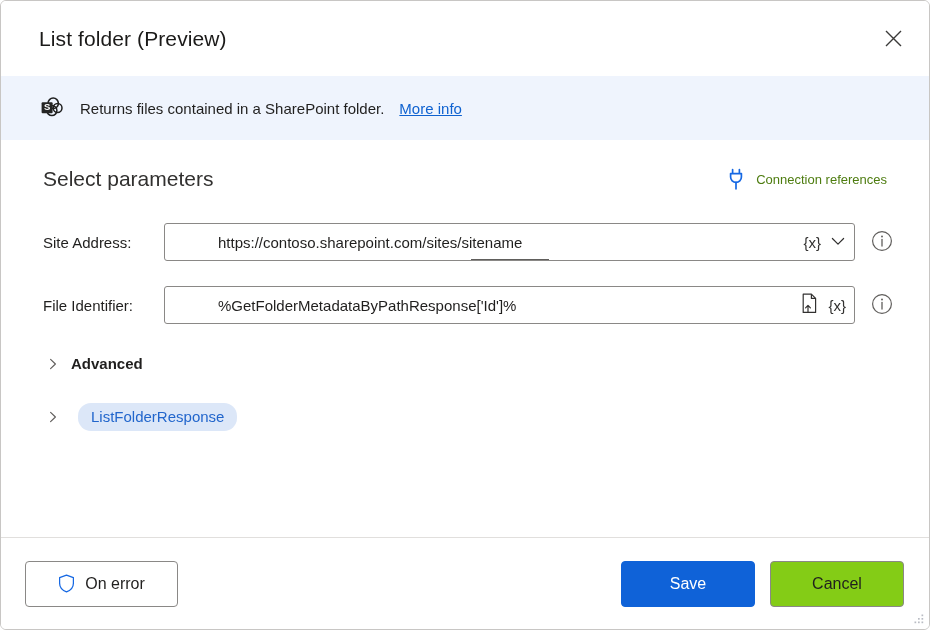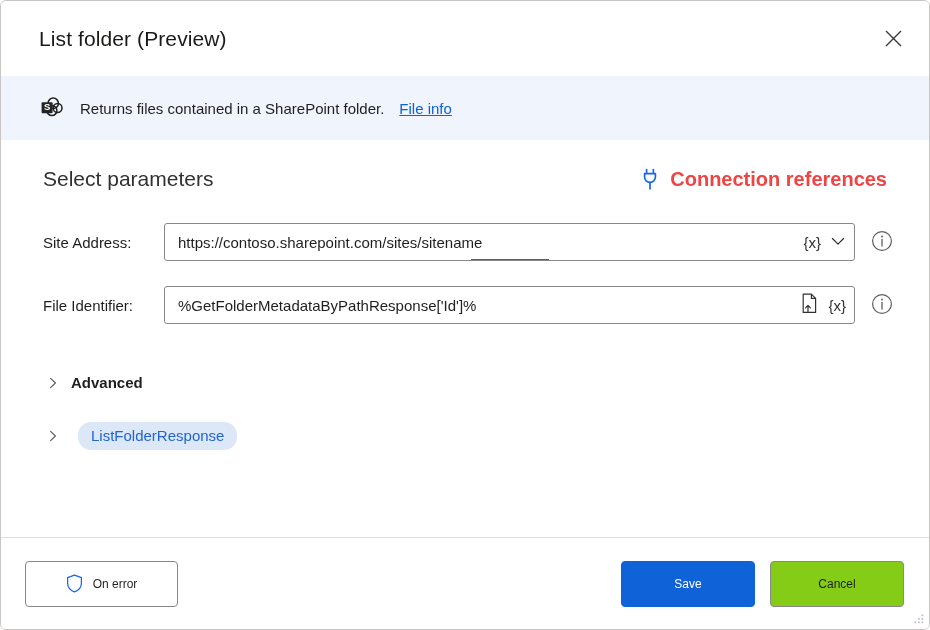--- a/index.html
+++ b/index.html
@@ -93,23 +93,22 @@
     color: #323130;
     font-weight: 400;
   }
   .conn-ref {
     display: flex;
     align-items: center;
     gap: 10px;
     cursor: pointer;
   }
   .conn-ref-label {
-    font-size: 20px;
-    color: #ef4444;
-    font-weight: bold;
+    font-size: 13px;
+    color: #4d7c0f;
   }
   .plug-icon { width: 20px; height: 22px; display:block; }
 
   
   .field-row {
     display: flex;
     align-items: center;
     gap: 0;
   }
   .row1 { margin-top: 32px; }
@@ -152,20 +151,21 @@
     font-size: 15px;
     color: #201f1e;
     white-space: nowrap;
     overflow: hidden;
     text-overflow: ellipsis;
     background: transparent;
     border: none;
     outline: none;
     font-family: "Liberation Sans", sans-serif;
     padding: 0;
+    margin-left: 40px;
   }
   .field-adornments {
     display: flex;
     align-items: center;
     gap: 9px;
     flex: 0 0 auto;
     padding-left: 6px;
   }
   .adorn-btn {
     border: none;
@@ -197,21 +197,21 @@
 
   
   .collapse-row {
     display: flex;
     align-items: center;
     gap: 12px;
     cursor: pointer;
     margin-top: 29px;
     margin-left: 4px;
   }
-  .row-advanced { margin-top: 50px; }
+  .row-advanced { margin-top: 31px; }
   .row-vars { margin-top: 31px; }
   .chev {
     width: 12px; height: 12px;
     flex: 0 0 12px;
     display: block;
   }
   .collapse-label {
     font-size: 15px;
     font-weight: 700;
     color: #201f1e;
@@ -232,21 +232,21 @@
     border-top: 1px solid #e1dfdd;
     background: #ffffff;
     display: flex;
     align-items: center;
     padding: 0 25px 0 24px;
     position: relative;
   }
   .btn {
     height: 46px;
     border-radius: 4px;
-    font-size: 12px;
+    font-size: 16px;
     font-family: "Liberation Sans", sans-serif;
     cursor: pointer;
     display: inline-flex;
     align-items: center;
     justify-content: center;
     gap: 10px;
   }
   .btn-onerror {
     border: 1px solid #8a8886;
     background: #ffffff;
@@ -298,21 +298,21 @@
     <span class="sp-icon">
       <svg width="26" height="26" viewBox="0 0 26 26" aria-hidden="true">
         <circle cx="14.2" cy="8.3" r="5.2" fill="none" stroke="#1f1f1f" stroke-width="1.5"></circle>
         <circle cx="18.6" cy="13.0" r="4.4" fill="none" stroke="#1f1f1f" stroke-width="1.5"></circle>
         <circle cx="12.9" cy="15.6" r="5.0" fill="none" stroke="#1f1f1f" stroke-width="1.5"></circle>
         <rect x="2.6" y="7.2" width="11.0" height="11.0" rx="1" fill="#242424"></rect>
         <text x="8.1" y="15.3" font-family="'Liberation Sans', sans-serif" font-size="9.5" font-weight="bold" fill="#ffffff" text-anchor="middle">S</text>
       </svg>
     </span>
     <span class="banner-text">Returns files contained in a SharePoint folder.</span>
-    <a class="banner-link">File info</a>
+    <a class="banner-link">More info</a>
   </div>
 
   <div class="body">
 
     <div class="section-head">
       <div class="section-title">Select parameters</div>
       <div class="conn-ref">
         <span>
           <svg class="plug-icon" viewBox="0 0 20 22" aria-hidden="true">
             <path d="M6.6 1.5 V5.2 M13.4 1.5 V5.2" stroke="#1668e3" stroke-width="1.7" fill="none" stroke-linecap="round"></path>

